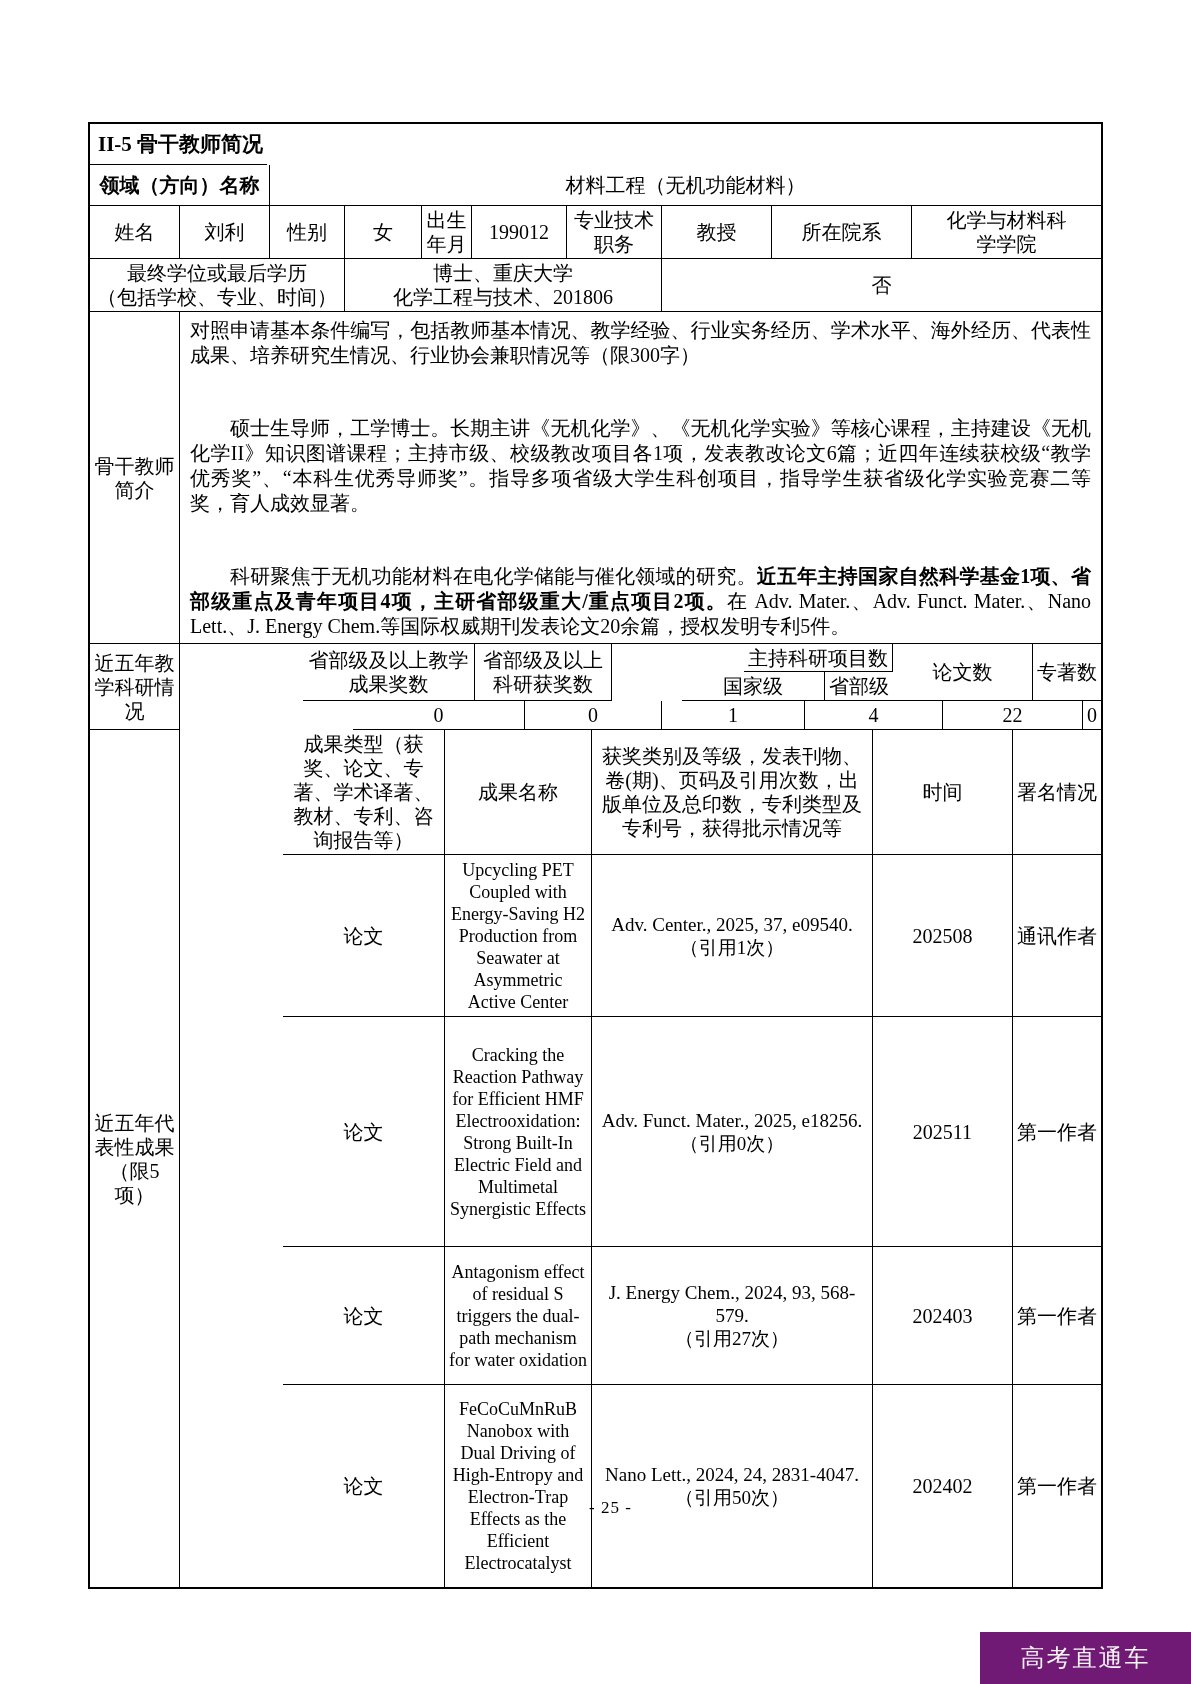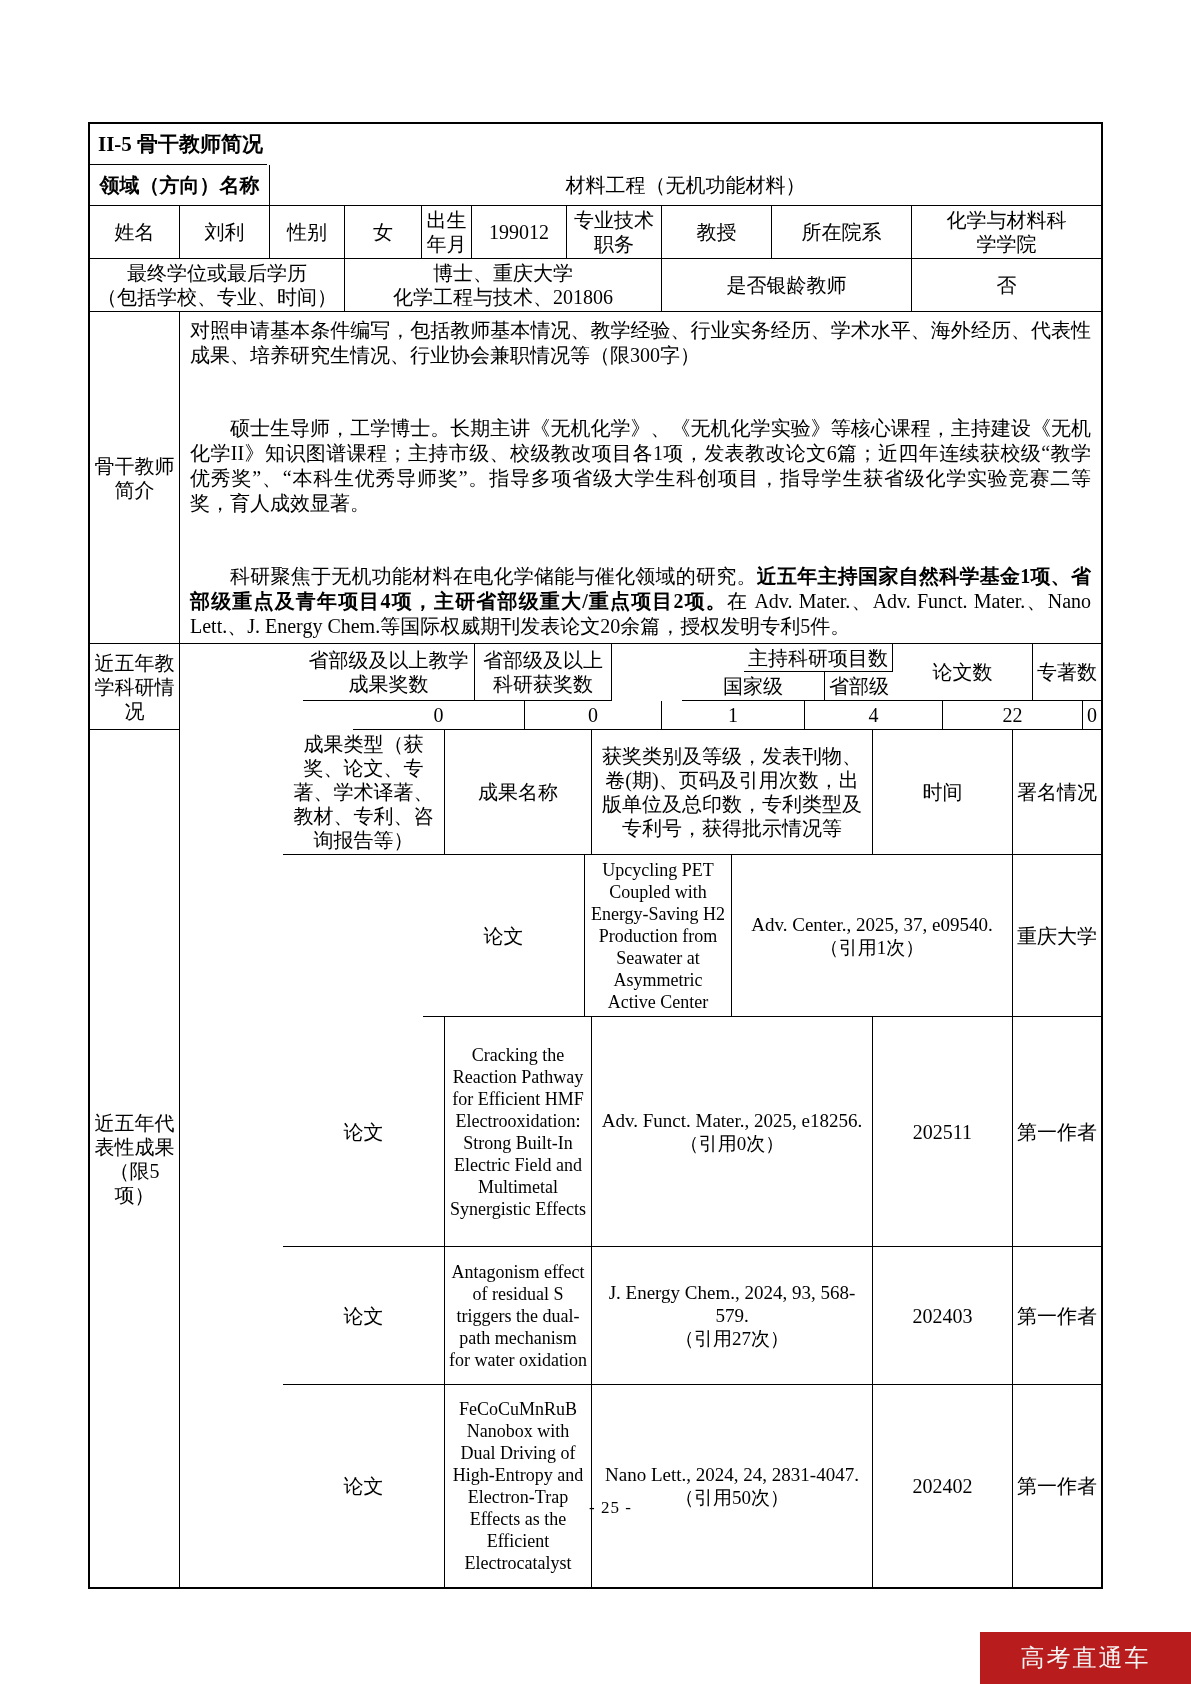--- a/index.html
+++ b/index.html
@@ -25,21 +25,21 @@
     display:block; text-align:justify; padding:6px 10px 4px 10px;
     font-size:20px; line-height:25px; white-space:normal;
   }
   .text-cell p { margin:0; }
   .text-cell p.indent { text-indent:2em;margin-top:48px; }
   .ach-name { font-size:18px; line-height:22px; overflow-wrap:break-word; }
   .ach-detail { font-size:19px; line-height:23px; }
   .page-number { position:absolute; left:0; top:1498px; width:100%; text-align:center; font-size:17px; letter-spacing:1px;margin-left:15px; }
   .watermark {
     position:absolute; right:0; bottom:0; width:211px; height:52px;
-    background:#b91c1c; color:#f5f5f5; display:flex; align-items:center; justify-content:center;
+    background:#701a75; color:#f5f5f5; display:flex; align-items:center; justify-content:center;
     font-family:"Liberation Sans","DejaVu Sans",sans-serif; font-size:24px; letter-spacing:2px;
   }
 </style>
 </head>
 <body>
 
 <div class="page">
   <div class="doc-table">
 
     <div class="row">
@@ -65,21 +65,20 @@
       <div class="cell" style="width:140px">所在院系</div>
       <div class="cell" style="flex:1">化学与材料科
 学学院</div>
     </div>
 
     <div class="row" style="min-height:53px">
       <div class="cell" style="width:255px">最终学位或最后学历
 （包括学校、专业、时间）</div>
       <div class="cell" style="width:317px">博士、重庆大学
 化学工程与技术、201806</div>
-      <div class="cell" style="width:250px">是否银龄教师</div>
       <div class="cell" style="flex:1">否</div>
     </div>
 
     <div class="row" style="min-height:230px">
       <div class="cell" style="width:90px">骨干教师
 简介</div>
       <div class="cell text-cell" style="flex:1">
         <p>对照申请基本条件编写，包括教师基本情况、教学经验、行业实务经历、学术水平、海外经历、代表性成果、培养研究生情况、行业协会兼职情况等（限300字）</p>
         <p class="indent">硕士生导师，工学博士。长期主讲《无机化学》、《无机化学实验》等核心课程，主持建设《无机化学II》知识图谱课程；主持市级、校级教改项目各1项，发表教改论文6篇；近四年连续获校级“教学优秀奖”、“本科生优秀导师奖”。指导多项省级大学生科创项目，指导学生获省级化学实验竞赛二等奖，育人成效显著。</p>
         <p class="indent"><span>科研聚焦于无机功能材料在电化学储能与催化领域的研究。</span><span class="bold">近五年主持国家自然科学基金1项、省部级重点及青年项目4项，主研省部级重大/重点项目2项。</span><span>在 Adv. Mater.、Adv. Funct. Mater.、Nano Lett.、J. Energy Chem.等国际权威期刊发表论文20余篇，授权发明专利5件。</span></p>
@@ -130,21 +129,22 @@
           <div class="cell" style="width:281px">获奖类别及等级，发表刊物、卷(期)、页码及引用次数，出版单位及总印数，专利类型及专利号，获得批示情况等</div>
           <div class="cell" style="width:140px">时间</div>
           <div class="cell" style="flex:1">署名情况</div>
         </div>
 
         <div class="row" style="min-height:162px">
           <div class="cell" style="width:162px">论文</div>
           <div class="cell ach-name" style="width:147px">Upcycling PET Coupled with Energy-Saving H2 Production from Seawater at Asymmetric Active Center</div>
           <div class="cell ach-detail" style="width:281px">Adv. Center., 2025, 37, e09540.
 （引用1次）</div>
-          <div class="cell" style="flex:1">重庆大学</div>
+          <div class="cell" style="width:140px">202508</div>
+          <div class="cell" style="flex:1">通讯作者</div>
         </div>
 
         <div class="row" style="min-height:230px">
           <div class="cell" style="width:162px">论文</div>
           <div class="cell ach-name" style="width:147px">Cracking the Reaction Pathway for Efficient HMF Electrooxidation: Strong Built-In Electric Field and Multimetal Synergistic Effects</div>
           <div class="cell ach-detail" style="width:281px">Adv. Funct. Mater., 2025, e18256.
 （引用0次）</div>
           <div class="cell" style="width:140px">202511</div>
           <div class="cell" style="flex:1">第一作者</div>
         </div>

